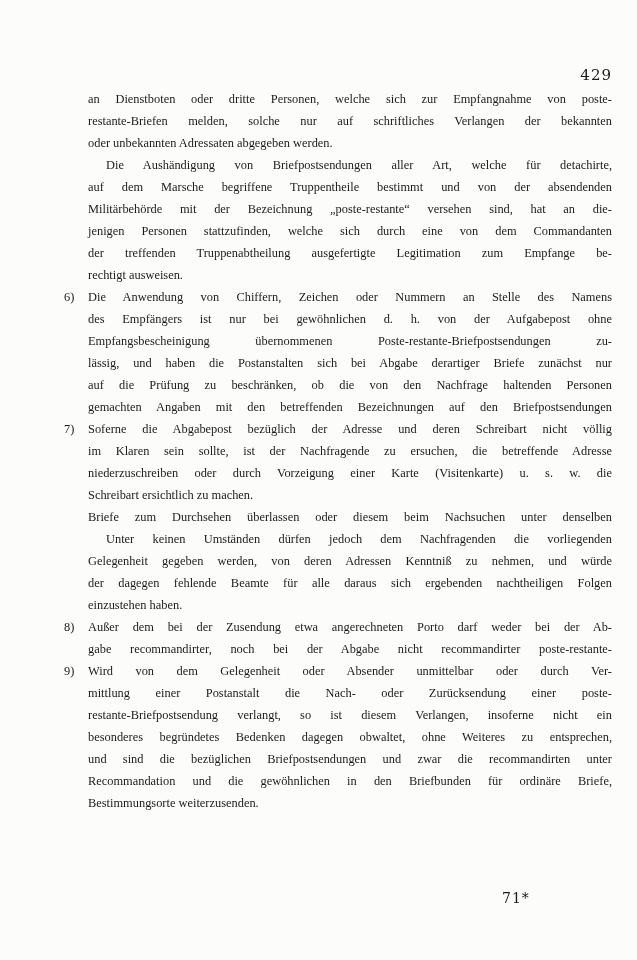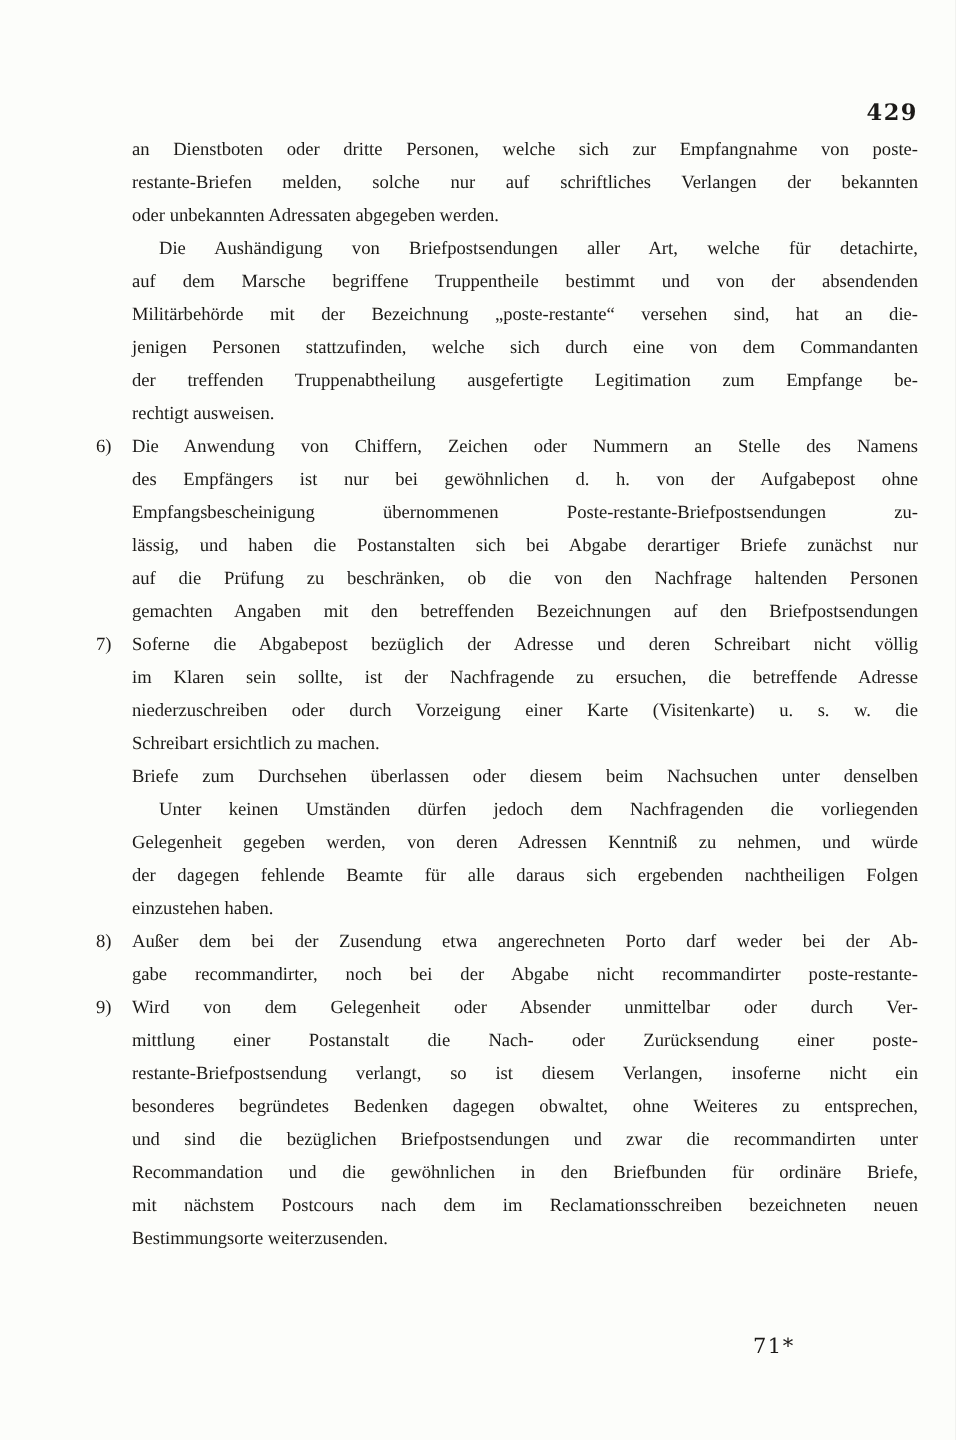--- a/index.html
+++ b/index.html
@@ -14,21 +14,21 @@
     height: 960px;
     background: #fcfdfa;
     color: #1c1a18;
     overflow: hidden;
   }
   .pagenum {
     position: absolute;
     top: 66px;
     right: 25px;
     font-size: 15px;
-    font-weight: bold;
+    font-weight: normal;
     letter-spacing: 1px;
     text-align: right;
   }
   .text-block {
     position: absolute;
     left: 64px;
     top: 88px;
     width: 548px;
   }
   .para { display: flex; font-family: Liberation Serif, serif; }
@@ -127,20 +127,19 @@
       </div>
       <div class="para numbered">
         <div class="num">9)</div>
         <div class="lines-wrap">
           <div class="line first">Wird von dem Gelegenheit oder Absender unmittelbar oder durch Ver-</div>
           <div class="line">mittlung einer Postanstalt die Nach- oder Zurücksendung einer poste-</div>
           <div class="line">restante-Briefpostsendung verlangt, so ist diesem Verlangen, insoferne nicht ein</div>
           <div class="line">besonderes begründetes Bedenken dagegen obwaltet, ohne Weiteres zu entsprechen,</div>
           <div class="line">und sind die bezüglichen Briefpostsendungen und zwar die recommandirten unter</div>
           <div class="line">Recommandation und die gewöhnlichen in den Briefbunden für ordinäre Briefe,</div>
-          <div class="line">mit nächstem Postcours nach dem im Reclamationsschreiben bezeichneten neuen</div>
           <div class="line para-last">Bestimmungsorte weiterzusenden.</div>
         </div>
       </div>
     </div>
 
   <div class="signature">71*</div>
 </div>
 
 </body></html>

